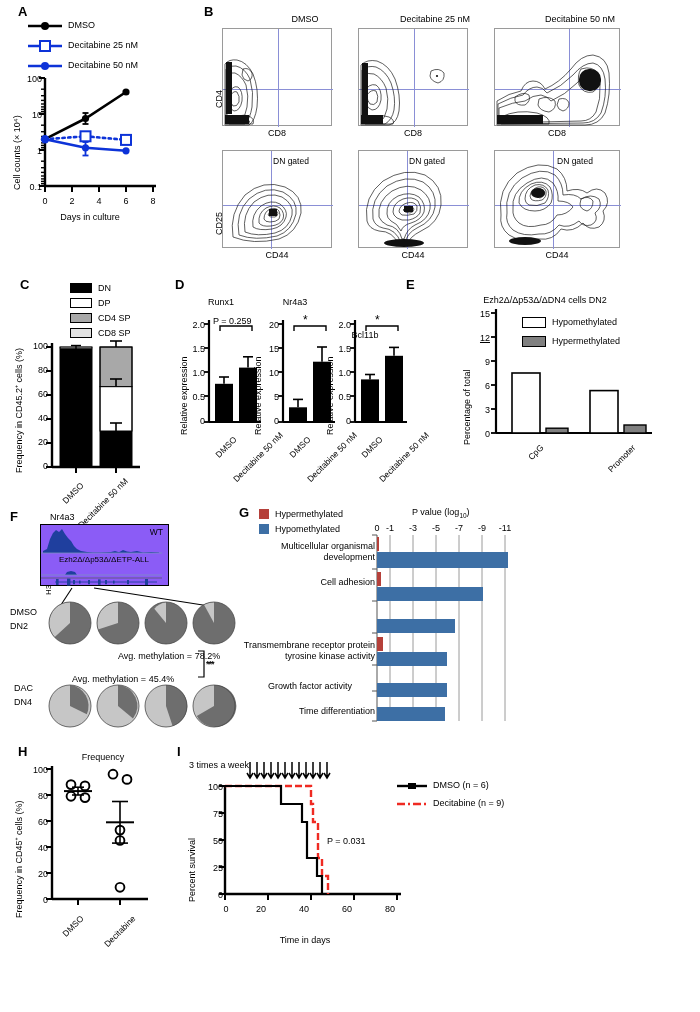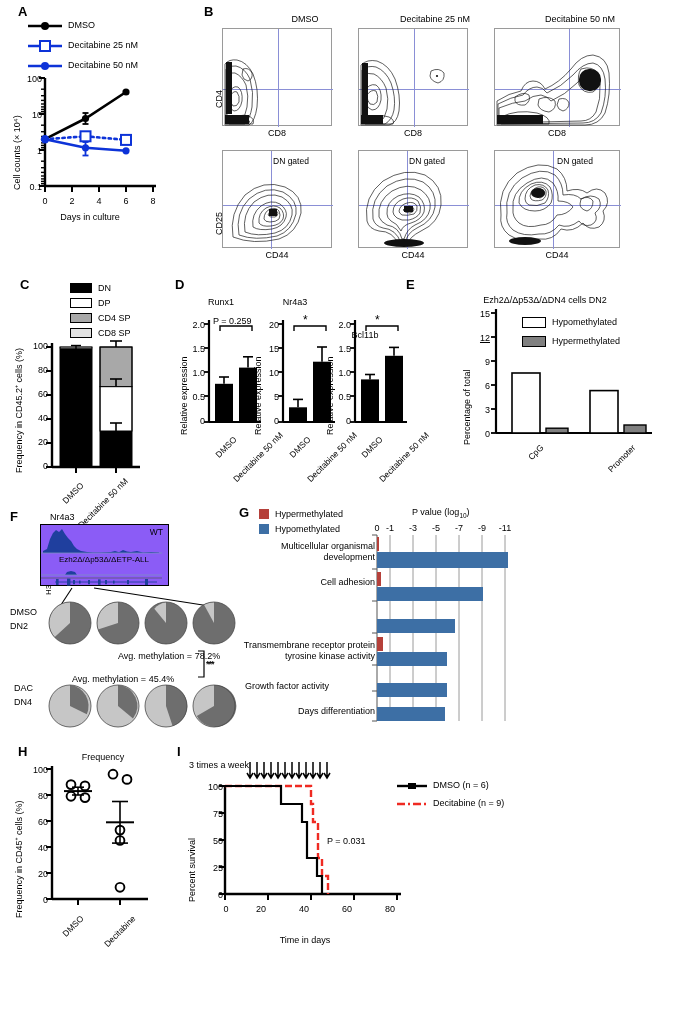--- a/index.html
+++ b/index.html
@@ -610,25 +610,25 @@
 
   <div style="position:absolute;left:10px;top:46px;width:130px;text-align:right;font-size:9px;line-height:11px;">
     <span>Multicellular organismal development</span>
   </div>
   <div style="position:absolute;left:10px;top:82px;width:130px;text-align:right;font-size:9px;line-height:11px;">
     <span>Cell adhesion</span>
   </div>
   <div style="position:absolute;left:2px;top:145px;width:138px;text-align:right;font-size:9px;line-height:11px;">
     <span>Transmembrane receptor protein tyrosine kinase activity</span>
   </div>
-  <div style="position:absolute;left:10px;top:186px;width:130px;text-align:left;font-size:9px;line-height:11px;">
+  <div style="position:absolute;left:10px;top:186px;width:130px;text-align:center;font-size:9px;line-height:11px;">
     <span>Growth factor activity</span>
   </div>
   <div style="position:absolute;left:10px;top:211px;width:130px;text-align:right;font-size:9px;line-height:11px;">
-    <span>Days differentiation</span>
+    <span>Time differentiation</span>
   </div>
 
   <svg width="465" height="225" style="left:0;top:0;">
     <g stroke="#9a9a9a" stroke-width="1">
       <line x1="155" y1="40" x2="155" y2="226"></line>
       <line x1="178" y1="40" x2="178" y2="226"></line>
       <line x1="201" y1="40" x2="201" y2="226"></line>
       <line x1="224" y1="40" x2="224" y2="226"></line>
       <line x1="247" y1="40" x2="247" y2="226"></line>
       <line x1="270" y1="40" x2="270" y2="226"></line>

